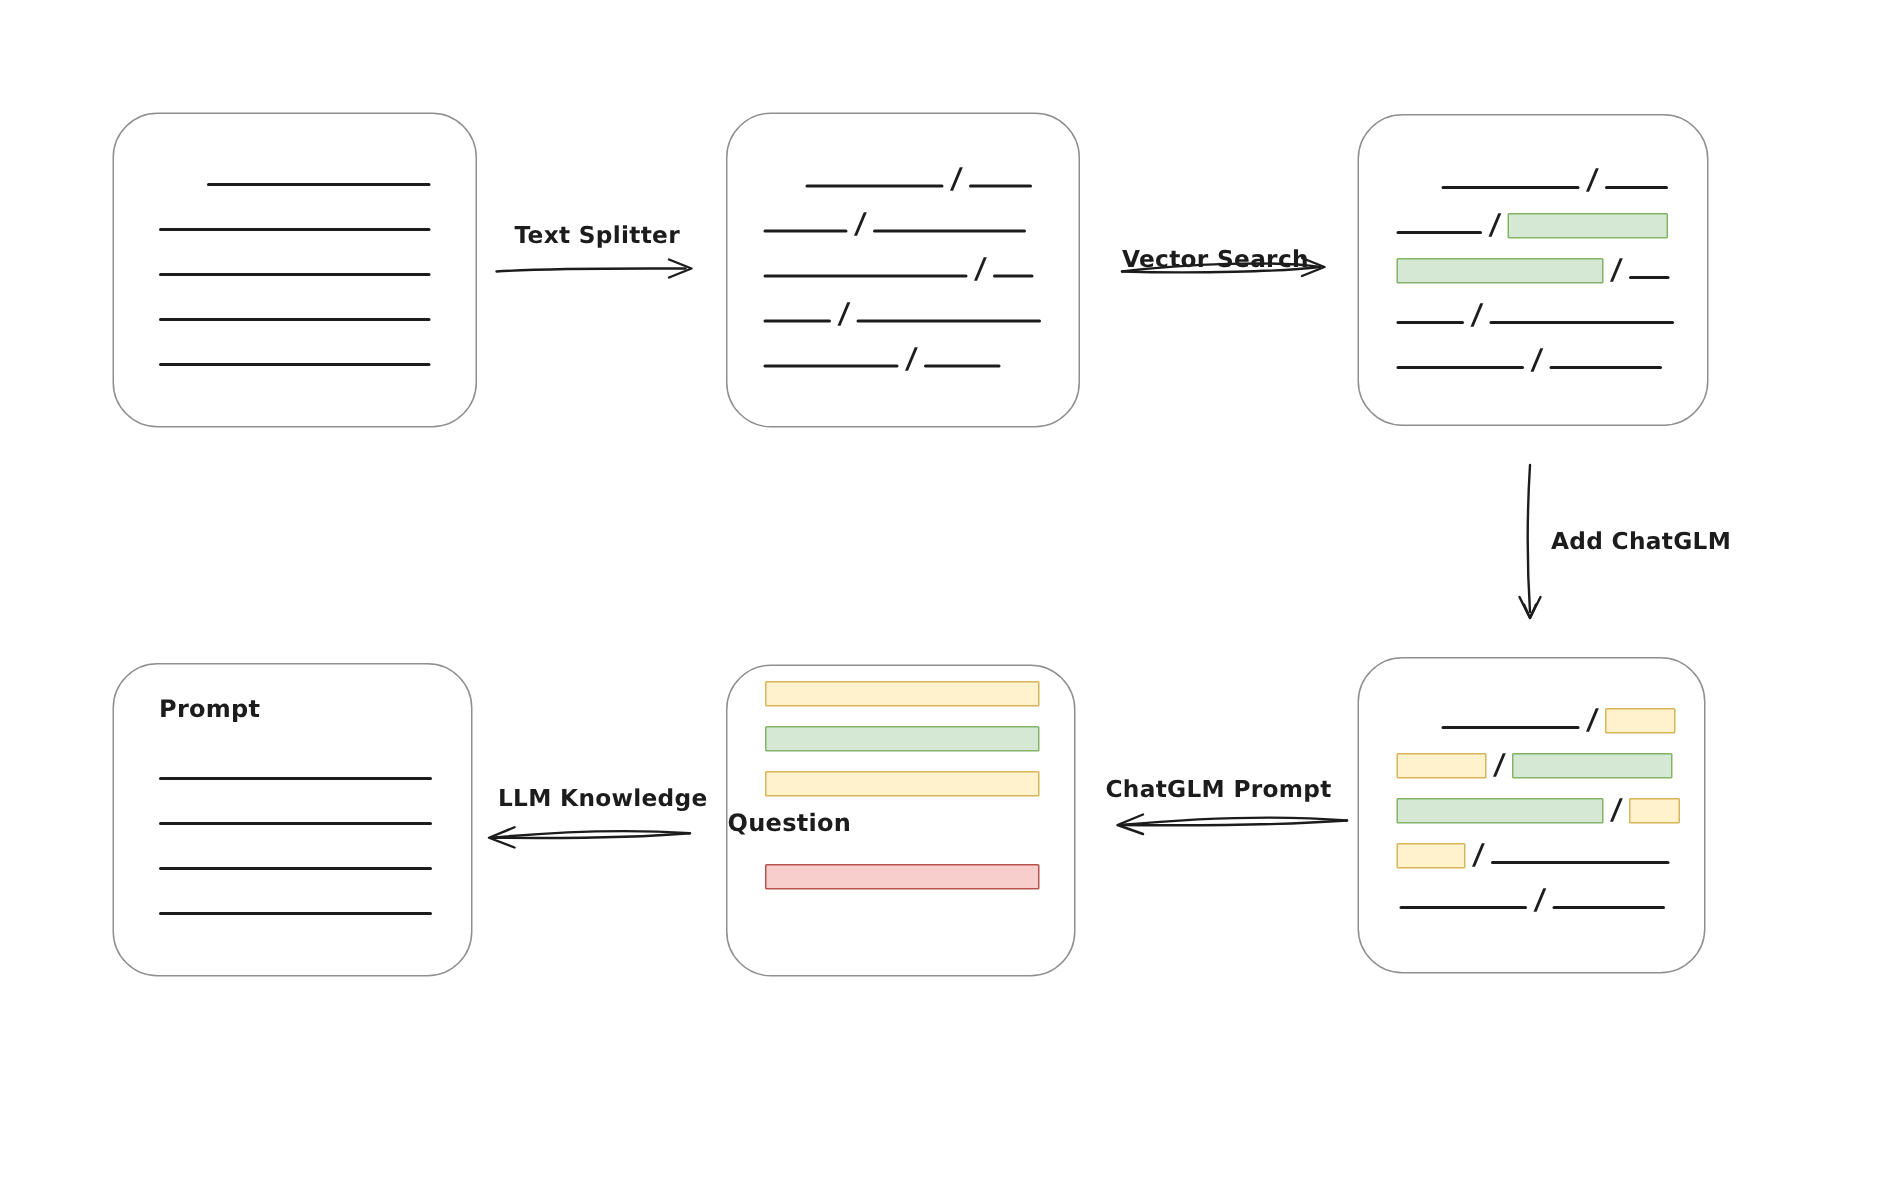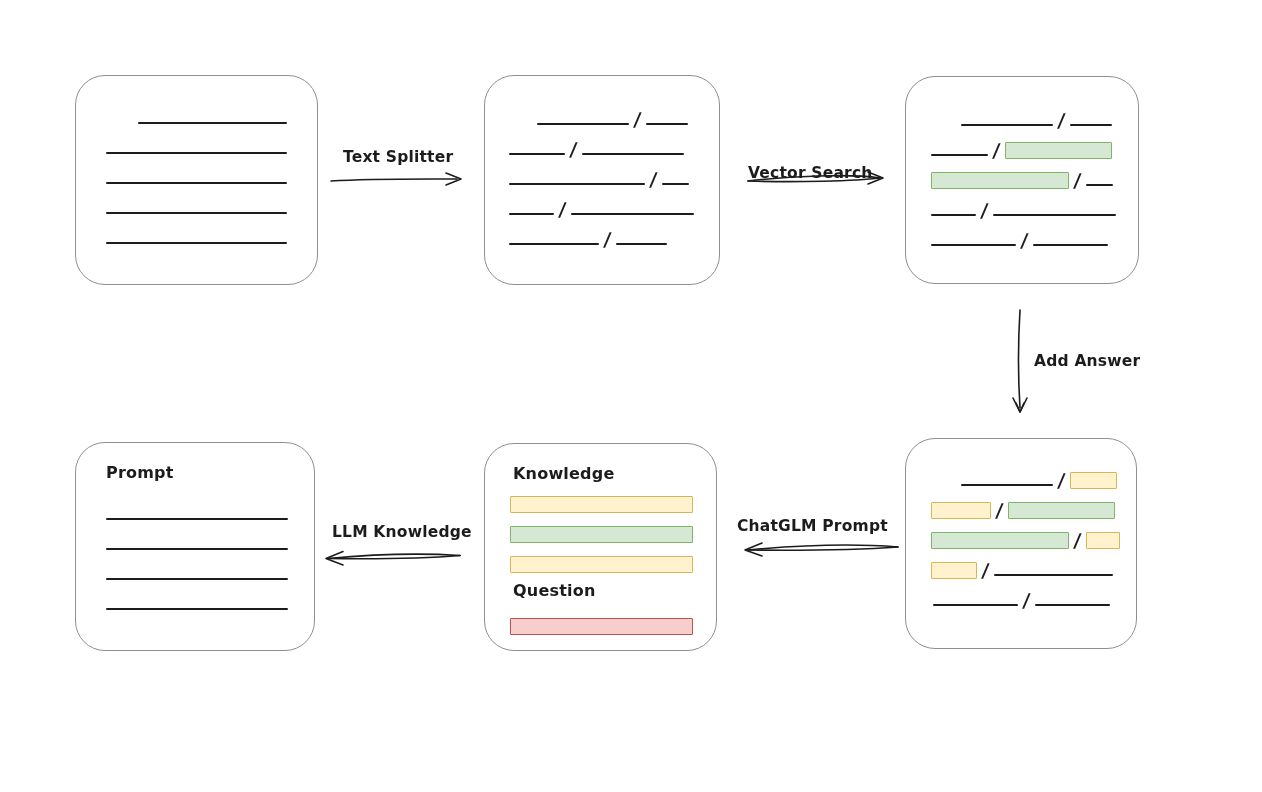--- a/index.html
+++ b/index.html
@@ -182,33 +182,30 @@
         <span class="seg-line" style="width: 119px;"></span>
       </div>
       <div class="row" style="margin-left: 27px;">
         <span class="seg-line" style="width: 85px;"></span>
         <span class="slash">/</span>
         <span class="seg-line" style="width: 75px;"></span>
       </div>
     </div>
 
   <div class="node" style="left:484px;top:443px;width:233px;height:208px;">
-      <div class="row label-row" style="margin-top: 16px; height: 26px; margin-left: 28px;">
-        <span class="row-label">Knowledge</span>
-      </div>
       <div class="row" style="margin-left: 25px;">
         <span class="bar yellow" style="width: 181px;"></span>
       </div>
       <div class="row" style="margin-left: 25px;">
         <span class="bar green" style="width: 181px;"></span>
       </div>
       <div class="row" style="margin-left: 25px;">
         <span class="bar yellow" style="width: 181px;"></span>
       </div>
-      <div class="row label-row" style="height: 28px; margin-left: 28px;">
+      <div class="row label-row" style="height: 28px; ">
         <span class="row-label">Question</span>
       </div>
       <div class="row" style="margin-top: 4px; margin-left: 25px;">
         <span class="bar red" style="width: 181px;"></span>
       </div>
     </div>
 
   <div class="node" style="left:75px;top:442px;width:240px;height:209px;">
       <div class="row label-row" style="margin-top: 16px; height: 26px; margin-left: 30px;">
         <span class="row-label">Prompt</span>
@@ -238,21 +235,21 @@
     <path d="M4,14 C52,15.5 112,14 136,11"></path>
     <path d="M124,5 L139,11 L124,17"></path>
   </svg>
   <div class="arrow-label" style="left:748px;top:164px;">Vector Search</div>
 
   <svg class="arrow" style="left:1008px;top:306px;" width="26" height="116" viewBox="0 0 26 116">
     <path d="M12,4 C9.8,40 10.2,74 12,102"></path>
     <path d="M5,92 L12,106 L19,92"></path>
     <path d="M8,97 L12,106 L16,97"></path>
   </svg>
-  <div class="arrow-label" style="left:1034px;top:352px;">Add Answer</div>
+  <div class="arrow-label" style="left:1034px;top:352px;">Add ChatGLM</div>
 
   <svg class="arrow" style="left:736px;top:538px;" width="166" height="24" viewBox="0 0 166 24">
     <path d="M162,9 C118,5.5 66,7 11,12"></path>
     <path d="M162,9 C113,12.5 62,12.5 11,12"></path>
     <path d="M26,5 L9,12 L26,18"></path>
   </svg>
   <div class="arrow-label" style="left:737px;top:517px;">ChatGLM Prompt</div>
 
   <svg class="arrow" style="left:318px;top:546px;" width="146" height="24" viewBox="0 0 146 24">
     <path d="M142,9.5 C104,7 58,8 10,12.5"></path>

